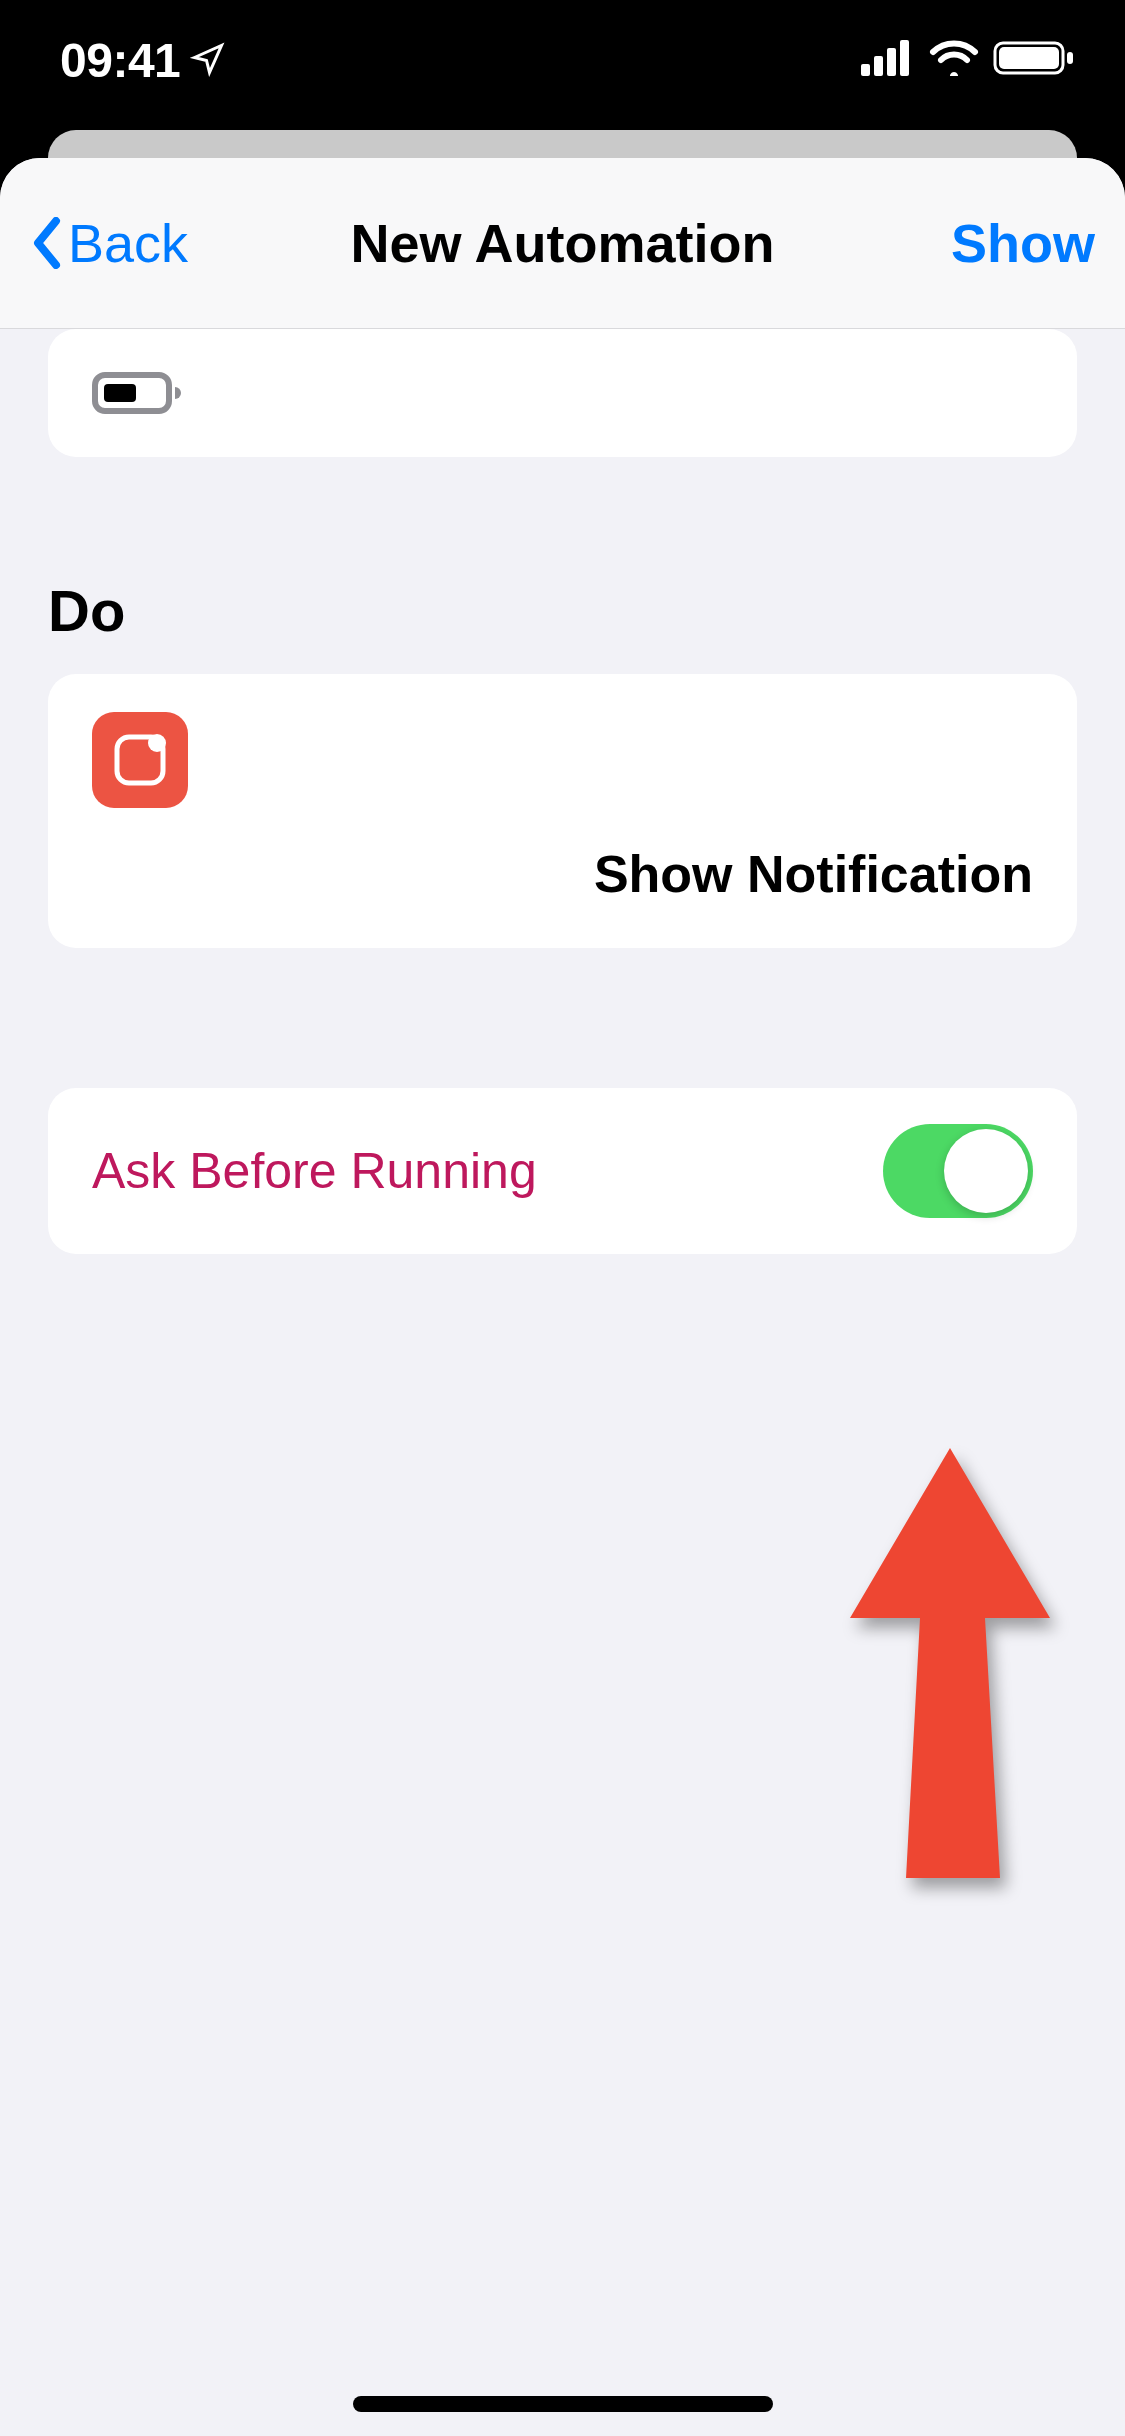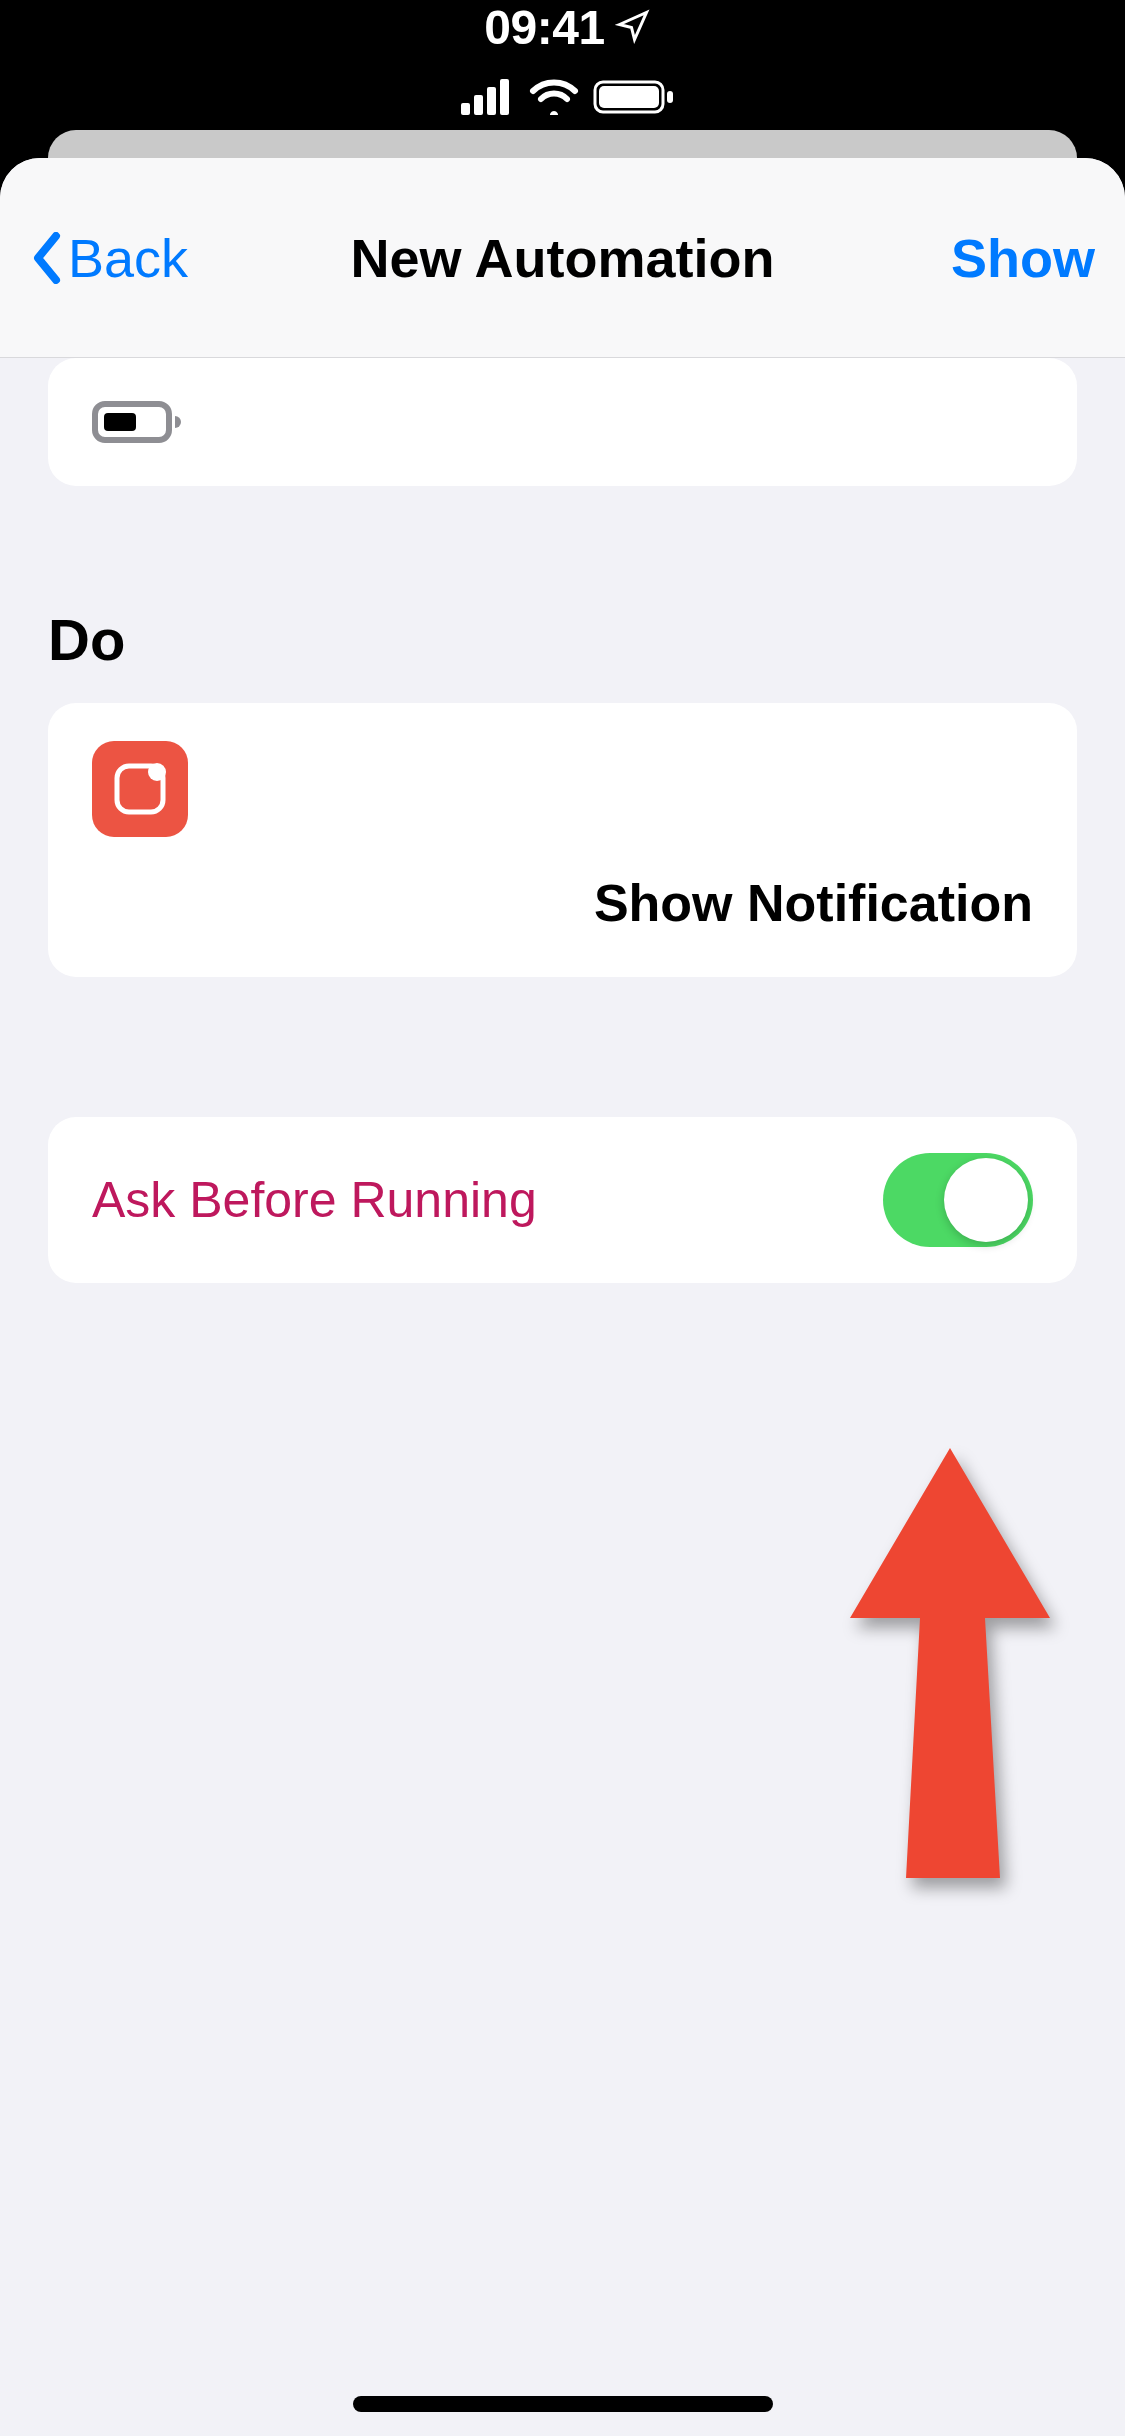--- a/index.html
+++ b/index.html
@@ -16,21 +16,20 @@
       overflow: hidden;
       position: relative;
     }
     .status-bar {
       height: 130px;
       display: flex;
       justify-content: space-between;
       align-items: center;
       padding: 0 50px 10px 60px;
       color: #fff;
-      flex-direction: column;
     }
     .status-left {
       display: flex;
       align-items: center;
       gap: 10px;
       font-size: 48px;
       font-weight: 600;
       letter-spacing: -0.5px;
     }
     .location-icon {
@@ -54,21 +53,21 @@
       position: absolute;
       top: 158px;
       left: 0;
       right: 0;
       bottom: 0;
       background: #f2f2f7;
       border-radius: 40px 40px 0 0;
       overflow: hidden;
     }
     .nav-bar {
-      height: 200px;
+      height: 171px;
       display: flex;
       align-items: center;
       justify-content: space-between;
       padding: 0 30px;
       background: #f8f8f9;
       border-bottom: 1px solid #d9d9dc;
     }
     .back-button {
       display: flex;
       align-items: center;

